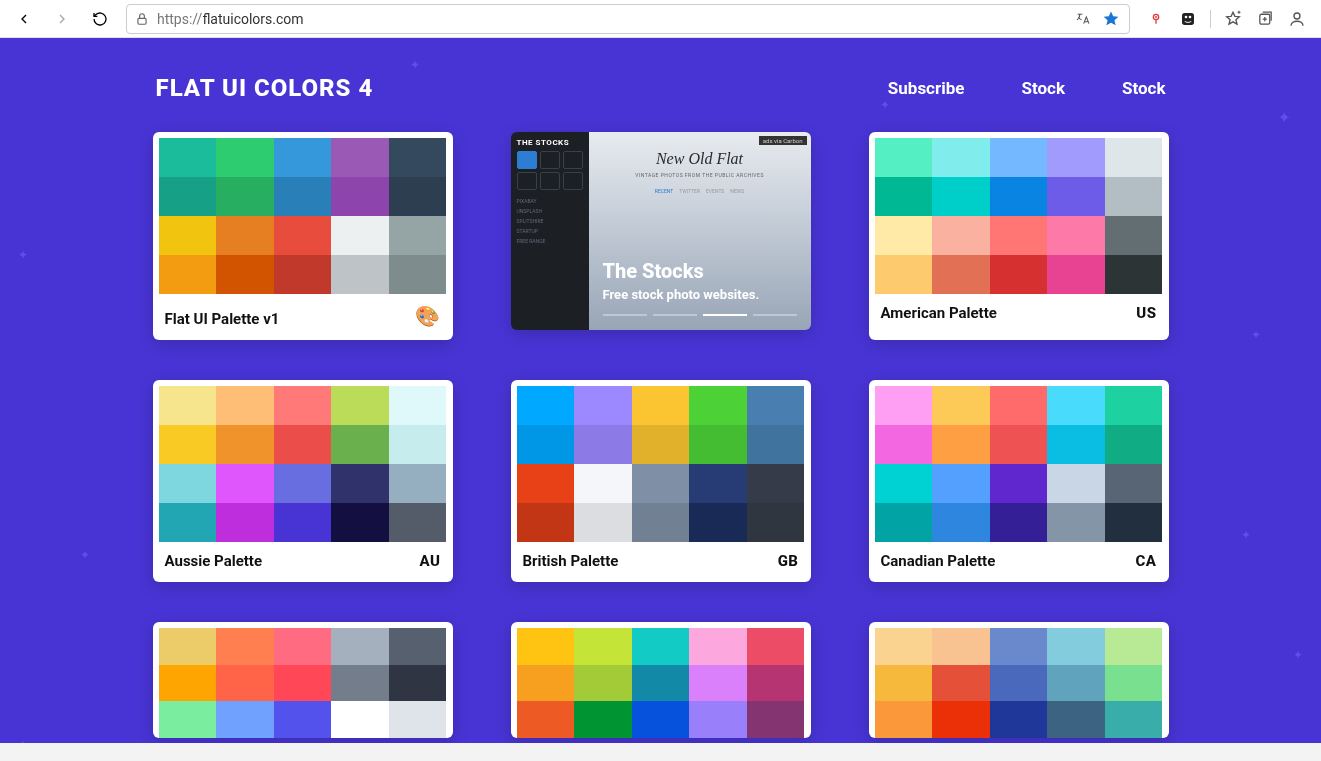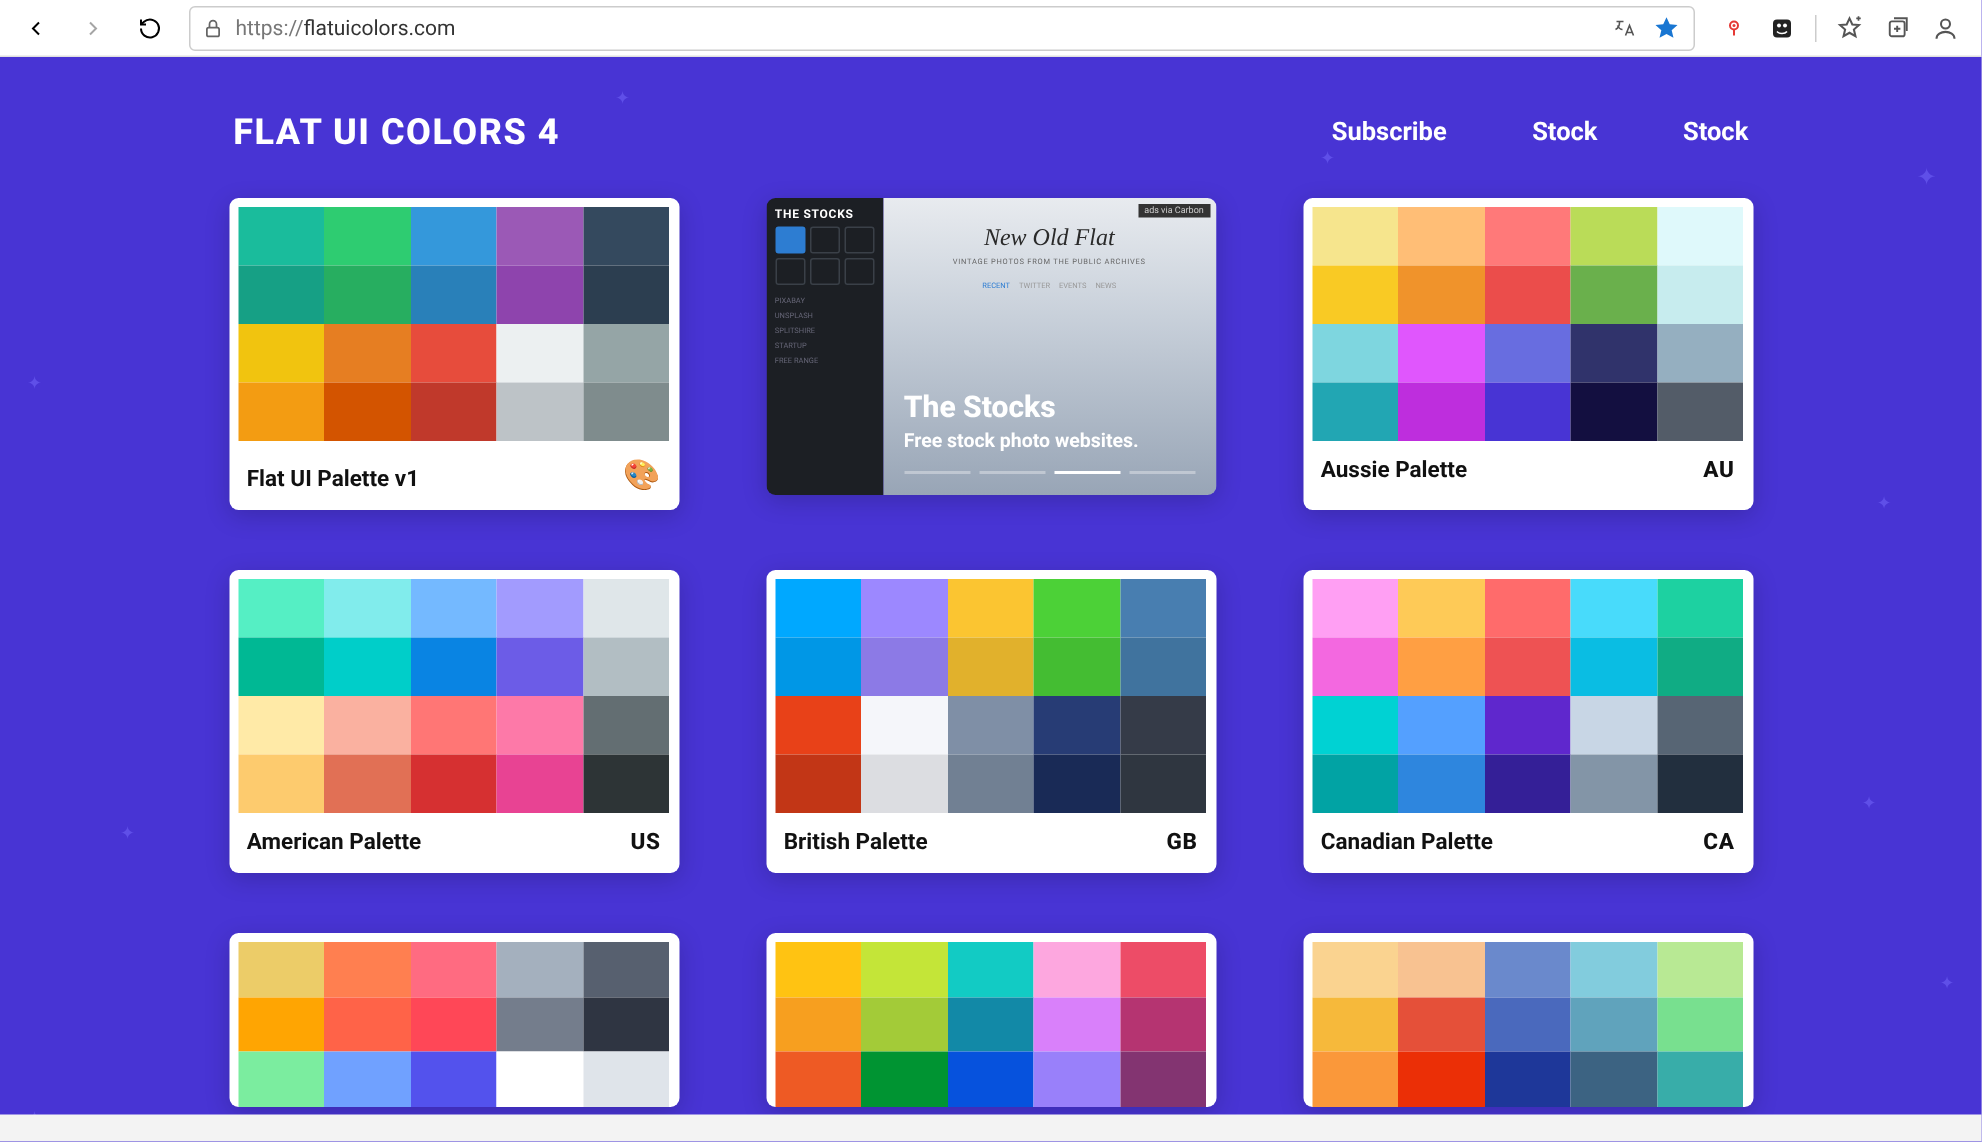--- a/index.html
+++ b/index.html
@@ -214,20 +214,48 @@
           <div></div>
                 <div></div>
                 <div class="on"></div>
                 <div></div>
         </div>
       </div>
     </div>
         </div>
         <div class="card">
           <div class="swatches">
+            <div class="sw" style="background: rgb(85, 239, 196);"></div>
+            <div class="sw" style="background: rgb(129, 236, 236);"></div>
+            <div class="sw" style="background: rgb(116, 185, 255);"></div>
+            <div class="sw" style="background: rgb(162, 155, 254);"></div>
+            <div class="sw" style="background: rgb(223, 230, 233);"></div>
+            <div class="sw" style="background: rgb(0, 184, 148);"></div>
+            <div class="sw" style="background: rgb(0, 206, 201);"></div>
+            <div class="sw" style="background: rgb(9, 132, 227);"></div>
+            <div class="sw" style="background: rgb(108, 92, 231);"></div>
+            <div class="sw" style="background: rgb(178, 190, 195);"></div>
+            <div class="sw" style="background: rgb(255, 234, 167);"></div>
+            <div class="sw" style="background: rgb(250, 177, 160);"></div>
+            <div class="sw" style="background: rgb(255, 118, 117);"></div>
+            <div class="sw" style="background: rgb(253, 121, 168);"></div>
+            <div class="sw" style="background: rgb(99, 110, 114);"></div>
+            <div class="sw" style="background: rgb(253, 203, 110);"></div>
+            <div class="sw" style="background: rgb(225, 112, 85);"></div>
+            <div class="sw" style="background: rgb(214, 48, 49);"></div>
+            <div class="sw" style="background: rgb(232, 67, 147);"></div>
+            <div class="sw" style="background: rgb(45, 52, 54);"></div>
+          </div>
+          <div class="card-foot">
+            <div class="card-name">American Palette</div>
+            <div class="card-code">US</div>
+          </div>
+        </div>
+        <div class="card">
+          <div class="swatches">
             <div class="sw" style="background: rgb(246, 229, 141);"></div>
             <div class="sw" style="background: rgb(255, 190, 118);"></div>
             <div class="sw" style="background: rgb(255, 121, 121);"></div>
             <div class="sw" style="background: rgb(186, 220, 88);"></div>
             <div class="sw" style="background: rgb(223, 249, 251);"></div>
             <div class="sw" style="background: rgb(249, 202, 36);"></div>
             <div class="sw" style="background: rgb(240, 147, 43);"></div>
             <div class="sw" style="background: rgb(235, 77, 75);"></div>
             <div class="sw" style="background: rgb(106, 176, 76);"></div>
             <div class="sw" style="background: rgb(199, 236, 238);"></div>
@@ -242,48 +270,20 @@
             <div class="sw" style="background: rgb(19, 15, 64);"></div>
             <div class="sw" style="background: rgb(83, 92, 104);"></div>
           </div>
           <div class="card-foot">
             <div class="card-name">Aussie Palette</div>
             <div class="card-code">AU</div>
           </div>
         </div>
         <div class="card">
           <div class="swatches">
-            <div class="sw" style="background: rgb(85, 239, 196);"></div>
-            <div class="sw" style="background: rgb(129, 236, 236);"></div>
-            <div class="sw" style="background: rgb(116, 185, 255);"></div>
-            <div class="sw" style="background: rgb(162, 155, 254);"></div>
-            <div class="sw" style="background: rgb(223, 230, 233);"></div>
-            <div class="sw" style="background: rgb(0, 184, 148);"></div>
-            <div class="sw" style="background: rgb(0, 206, 201);"></div>
-            <div class="sw" style="background: rgb(9, 132, 227);"></div>
-            <div class="sw" style="background: rgb(108, 92, 231);"></div>
-            <div class="sw" style="background: rgb(178, 190, 195);"></div>
-            <div class="sw" style="background: rgb(255, 234, 167);"></div>
-            <div class="sw" style="background: rgb(250, 177, 160);"></div>
-            <div class="sw" style="background: rgb(255, 118, 117);"></div>
-            <div class="sw" style="background: rgb(253, 121, 168);"></div>
-            <div class="sw" style="background: rgb(99, 110, 114);"></div>
-            <div class="sw" style="background: rgb(253, 203, 110);"></div>
-            <div class="sw" style="background: rgb(225, 112, 85);"></div>
-            <div class="sw" style="background: rgb(214, 48, 49);"></div>
-            <div class="sw" style="background: rgb(232, 67, 147);"></div>
-            <div class="sw" style="background: rgb(45, 52, 54);"></div>
-          </div>
-          <div class="card-foot">
-            <div class="card-name">American Palette</div>
-            <div class="card-code">US</div>
-          </div>
-        </div>
-        <div class="card">
-          <div class="swatches">
             <div class="sw" style="background: rgb(0, 168, 255);"></div>
             <div class="sw" style="background: rgb(156, 136, 255);"></div>
             <div class="sw" style="background: rgb(251, 197, 49);"></div>
             <div class="sw" style="background: rgb(76, 209, 55);"></div>
             <div class="sw" style="background: rgb(72, 126, 176);"></div>
             <div class="sw" style="background: rgb(0, 151, 230);"></div>
             <div class="sw" style="background: rgb(140, 122, 230);"></div>
             <div class="sw" style="background: rgb(225, 177, 44);"></div>
             <div class="sw" style="background: rgb(68, 189, 50);"></div>
             <div class="sw" style="background: rgb(64, 115, 158);"></div>

